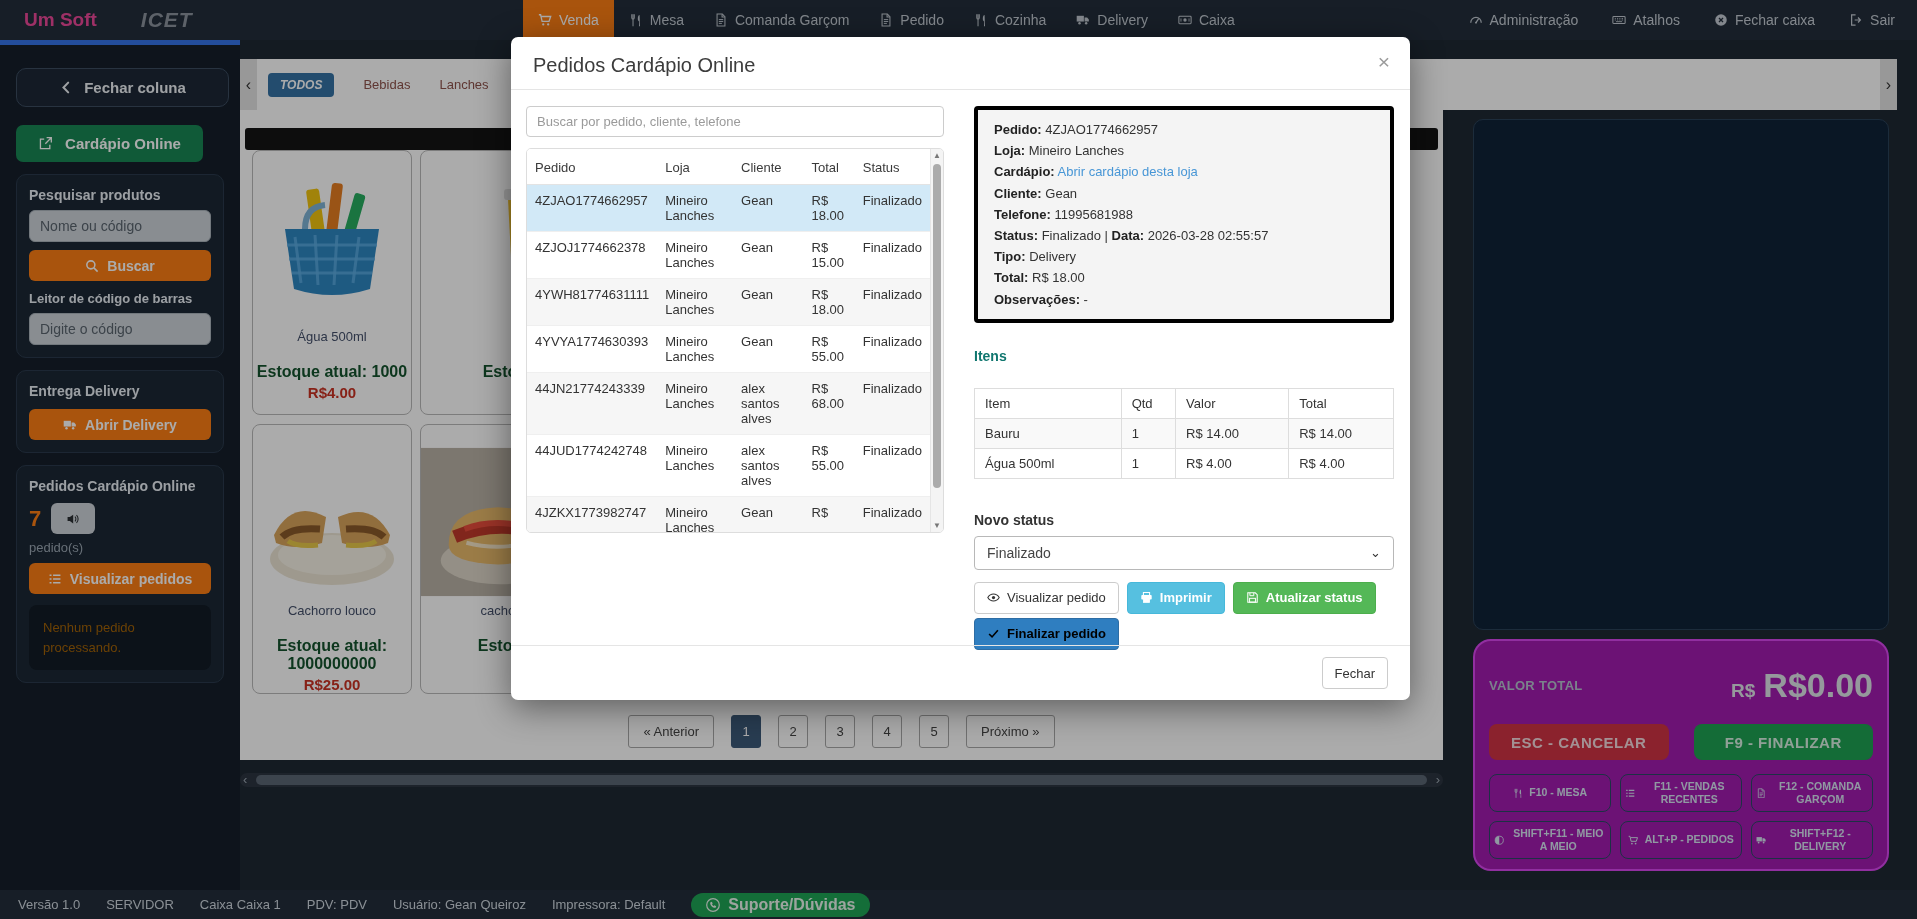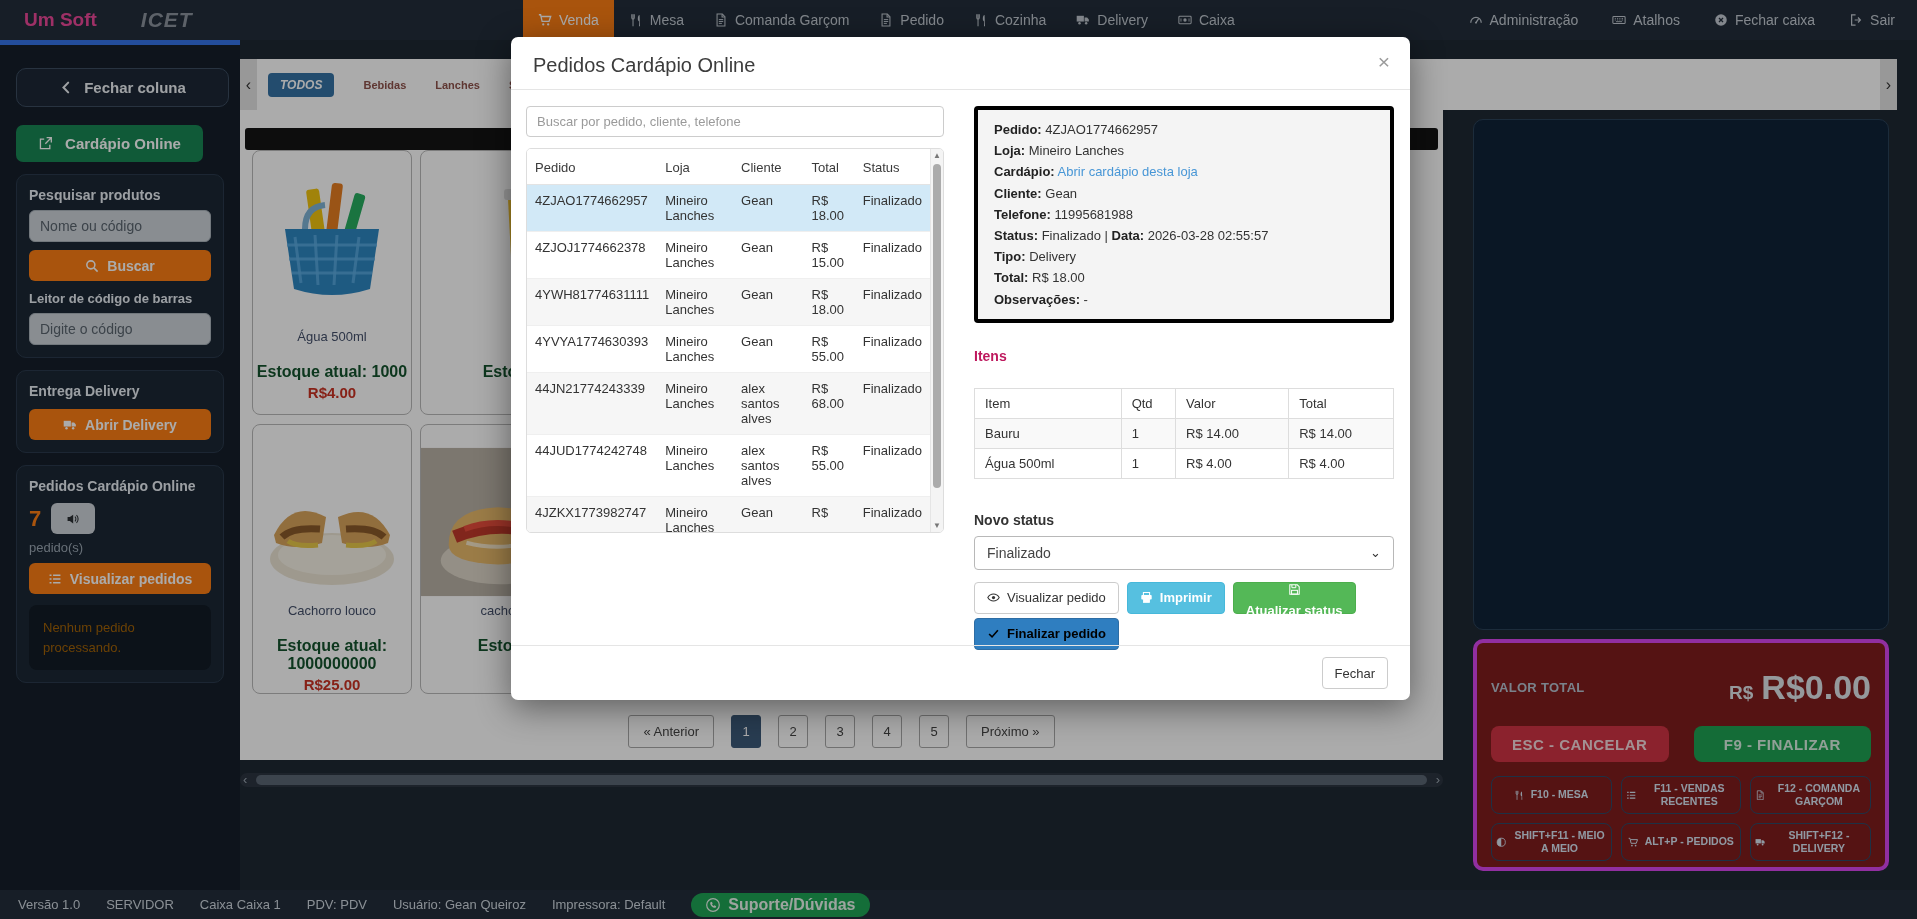--- a/index.html
+++ b/index.html
@@ -31,21 +31,21 @@
   .orders-count { color:#fd7e14; font-size:22px; font-weight:800; }
   .btn-speaker { width:44px; height:31px; background:#ccd2d8; border:none; border-radius:6px; color:#2b2f33; display:flex; align-items:center; justify-content:center; font-size:14px; cursor:pointer; }
   .orders-unit { color:#9aa6b2; font-size:13px; margin-top:6px; }
   .orders-empty { margin-top:11px; background:#121b26; border-radius:8px; padding:13px 14px; color:#a16207; font-size:13px; line-height:1.5; }
 
   
   .tabs-strip { position:absolute; left:240px; top:59px; width:1657px; height:51px; background:#ffffff; display:flex; align-items:center; }
   .strip-arrow { position:absolute; top:0; width:17px; height:100%; background:#e3e3e3; color:#333; display:flex; align-items:center; justify-content:center; font-size:16px; cursor:pointer; }
   .strip-arrow.left { left:0; } .strip-arrow.right { right:0; }
   .tabs-row { display:flex; align-items:center; gap:29px; margin-left:28px; }
-  .cat-tab { color:#8e524b; font-size:11px; font-weight:700; cursor:pointer; white-space:nowrap; }
+  .cat-tab { color:#8e524b; font-size:13px; font-weight:400; cursor:pointer; white-space:nowrap; }
   .cat-tab.active { background:#3572a5; color:#fff; font-style:italic; font-weight:700; font-size:12px; padding:5px 12px; border-radius:4px; }
 
   
   .content { position:absolute; left:240px; top:110px; width:1203px; height:650px; background:#ffffff; }
   .dark-band { position:absolute; left:5px; right:5px; top:18px; height:22px; background:#141414; border-radius:3px; }
   .product-card { position:absolute; width:160px; border:1px solid #b9b9b9; border-radius:8px; background:#fff; text-align:center; overflow:hidden; cursor:pointer; }
   .product-img { height:172px; display:flex; align-items:flex-end; justify-content:center; overflow:hidden; }
   .product-name { font-size:13px; color:#44506b; margin-top:6px; min-height:16px; }
   .product-stock { font-size:16px; color:#14532d; font-weight:700; margin-top:18px; min-height:14px; }
   .product-price { font-size:15px; color:#c93223; font-weight:800; margin-top:3px; min-height:18px; }
@@ -55,21 +55,21 @@
   .page-btn.wide { padding:0 14px; }
   .page-btn.active { background:#3d5a7a; border-color:#3d5a7a; color:#fff; }
 
   .h-scrollbar { position:absolute; left:240px; top:773px; width:1203px; height:14px; background:#2c3540; border-radius:7px; }
   .h-thumb { position:absolute; left:16px; right:16px; top:2px; bottom:2px; background:#5a6673; border-radius:6px; cursor:pointer; }
   .h-arrow { position:absolute; top:-1px; color:#9aa5b0; font-size:13px; }
   .h-arrow.left { left:3px; } .h-arrow.right { right:3px; }
 
   
   .cart-area { position:absolute; left:1473px; top:119px; width:416px; height:511px; background:#102338; border:1px solid #2b4258; border-radius:10px; }
-  .totals-panel { position:absolute; left:1473px; top:639px; width:416px; height:232px; background:#7f1d1d; border:4px solid #d946ef; border-radius:10px; padding:16px 14px; }
+  .totals-panel { position:absolute; left:1473px; top:639px; width:416px; height:232px; background:#a21caf; border:2px solid #d946ef; border-radius:18px; padding:16px 14px; }
   .totals-row { display:flex; justify-content:space-between; align-items:center; height:56px; }
   .total-label { color:#b6c2cf; font-size:13px; font-weight:700; letter-spacing:.3px; }
   .total-value-wrap { color:#dfe4e9; display:flex; align-items:baseline; gap:8px; }
   .total-currency { font-size:19px; font-weight:800; }
   .total-value { font-size:34px; font-weight:800; }
   .action-row { display:flex; gap:25px; margin-top:11px; }
   .btn-cancel { flex:1; height:36px; background:#d03343; border:none; border-radius:8px; color:#f3d9dc; font-weight:800; font-size:15px; letter-spacing:.5px; cursor:pointer; }
   .btn-finalize { flex:1; height:36px; background:#1fa152; border:none; border-radius:8px; color:#d8efe2; font-weight:800; font-size:15px; letter-spacing:.5px; cursor:pointer; }
   .shortcut-grid { display:grid; grid-template-columns:1fr 1fr 1fr; gap:9px; margin-top:14px; }
   .shortcut-btn { height:38px; background:transparent; border:1px solid #2c4a68; border-radius:8px; color:#d7e4f2; font-weight:700; font-size:10.5px; display:flex; align-items:center; justify-content:center; gap:6px; text-align:center; line-height:1.25; padding:2px 4px; cursor:pointer; }
@@ -96,32 +96,32 @@
   table.orders tbody tr { border-top:1px solid #efefef; cursor:pointer; }
   table.orders tbody tr:nth-child(odd) { background:#f6f6f6; }
   table.orders tbody tr.sel { background:#d2e9f7; }
   .vscroll { position:absolute; right:0; top:0; bottom:0; width:13px; background:#f4f4f4; border-left:1px solid #e5e5e5; cursor:pointer; }
   .vscroll .up { position:absolute; top:2px; left:0; right:0; text-align:center; font-size:8px; color:#777; }
   .vscroll .down { position:absolute; bottom:2px; left:0; right:0; text-align:center; font-size:8px; color:#777; }
   .vthumb { position:absolute; left:2px; width:8px; top:15px; bottom:44px; background:#ababab; border-radius:4px; }
   .info-box { background:#f4f4f4; border:4px solid #000000; border-radius:4px; padding:9px 16px; font-size:13px; line-height:1.63; color:#333; }
   .info-box b { color:#222; }
   .link { color:#4796d6; text-decoration:none; cursor:pointer; }
-  .items-heading { margin-top:25px; font-weight:700; font-size:14px; color:#be185d; }
+  .items-heading { margin-top:25px; font-weight:700; font-size:14px; color:#0f766e; }
   table.items { margin-top:24px; width:100%; border-collapse:collapse; font-size:13px; color:#333; }
   table.items th, table.items td { border:1px solid #ddd; padding:7px 10px; text-align:left; font-weight:400; }
   table.items tbody tr:nth-child(odd) { background:#f9f9f9; }
   .newstatus-label { margin-top:33px; font-weight:700; font-size:14px; color:#333; }
   .status-select { margin-top:8px; width:100%; height:34px; border:1px solid #b8b8b8; border-radius:4px; display:flex; align-items:center; justify-content:space-between; padding:0 12px; font-size:14px; color:#444; cursor:pointer; background:#fff; }
   .status-select .chev { color:#333; font-size:13px; }
   .mbtn-row { display:flex; gap:8px; margin-top:12px; }
   .btn { height:32px; border-radius:4px; padding:0 12px; font-size:13px; display:inline-flex; align-items:center; gap:7px; cursor:pointer; }
   .btn-default { background:#fff; border:1px solid #ccc; color:#333; }
   .btn-info { background:#56c0e0; border:1px solid #46b8da; color:#fff; font-weight:600; }
-  .btn-success { background:#54b857; border:1px solid #4cae4c; color:#fff; font-weight:600;flex-direction:column; }
+  .btn-success { background:#54b857; border:1px solid #4cae4c; color:#fff; font-weight:600; }
   .btn-primary { background:#2f7ec0; border:1px solid #2e6da4; color:#000000; font-weight:600; }
   .modal-footer { position:absolute; left:0; right:0; bottom:0; height:55px; border-top:1px solid #e5e5e5; display:flex; justify-content:flex-end; align-items:center; padding:0 22px; }
 </style>
 </head>
 <body>
 
 <div class="stage">
 
   <div class="navbar">
     <div class="brand">Um Soft</div>

